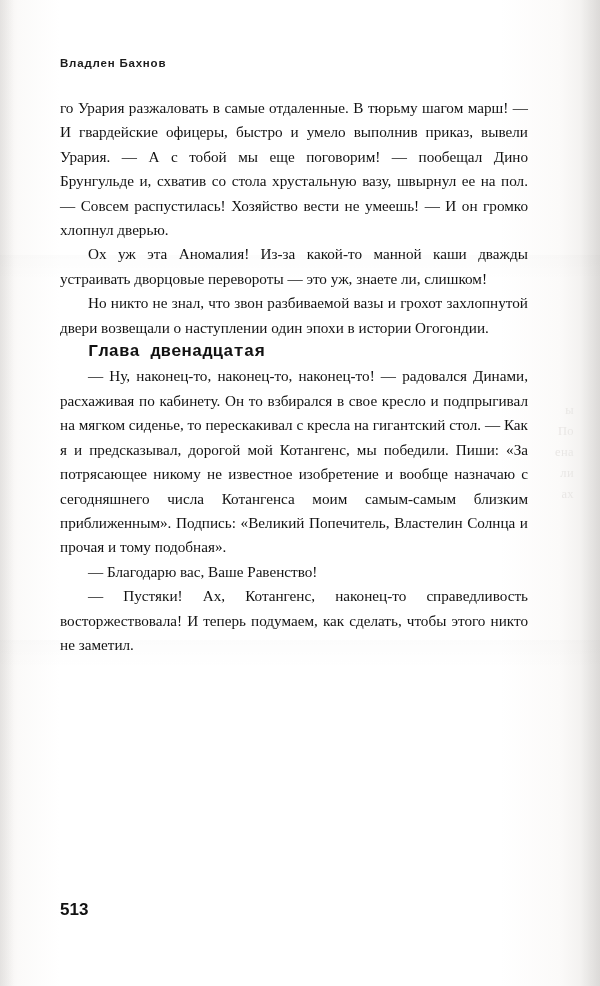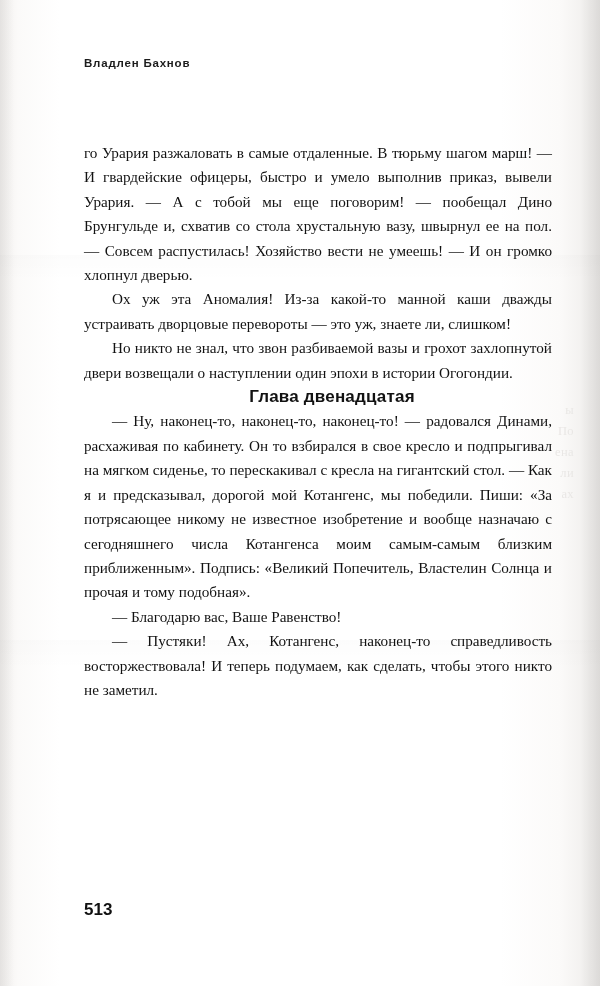--- a/index.html
+++ b/index.html
@@ -37,21 +37,21 @@
     line-height: 21px;
     text-align: right;
     letter-spacing: 0.4px;
     pointer-events: none;
     user-select: none;
   }
   .ghost div { white-space: nowrap; }
 
   .content {
     position: absolute;
-    left: 84px;
+    left: 60px;
     top: 0;
     width: 468px;
     height: 986px;
   }
 
   .running-head {
     position: absolute;
     top: 57px;
     left: 0;
     font-family: "Liberation Sans", sans-serif;
@@ -72,27 +72,26 @@
     text-align: justify;
     text-justify: inter-word;
   }
 
   .body-text p {
     margin: 0;
     text-indent: 28px;
   }
   .body-text p.noindent {
     text-indent: 0;
-    margin-top: 45px;
   }
 
   .chapter-title {
     margin: 30px 0 18px 0;
-    text-align: center;
-    font-family: Liberation Sans, sans-serif;
+    text-align: left;
+    font-family: Liberation Mono, monospace;
     font-weight: bold;
     font-size: 17px;
     text-indent: 0;
     letter-spacing: 0.2px;
   }
 
   .folio {
     position: absolute;
     left: 0;
     top: 900px;

